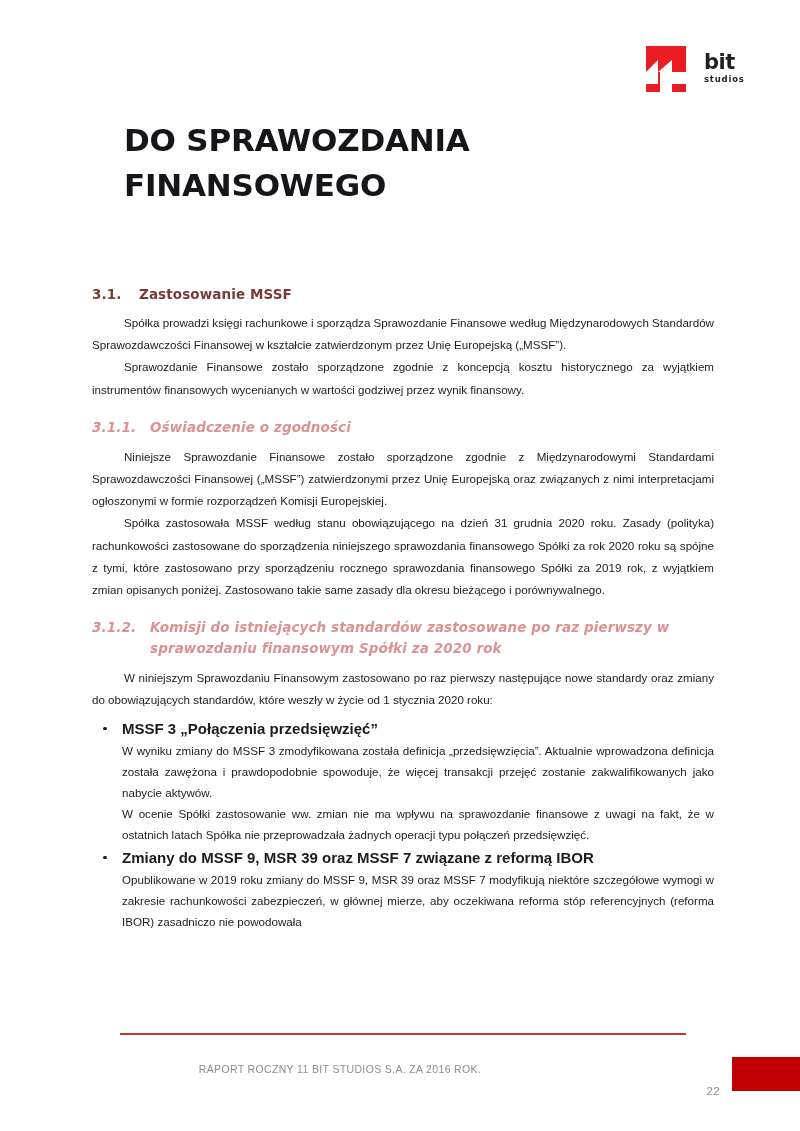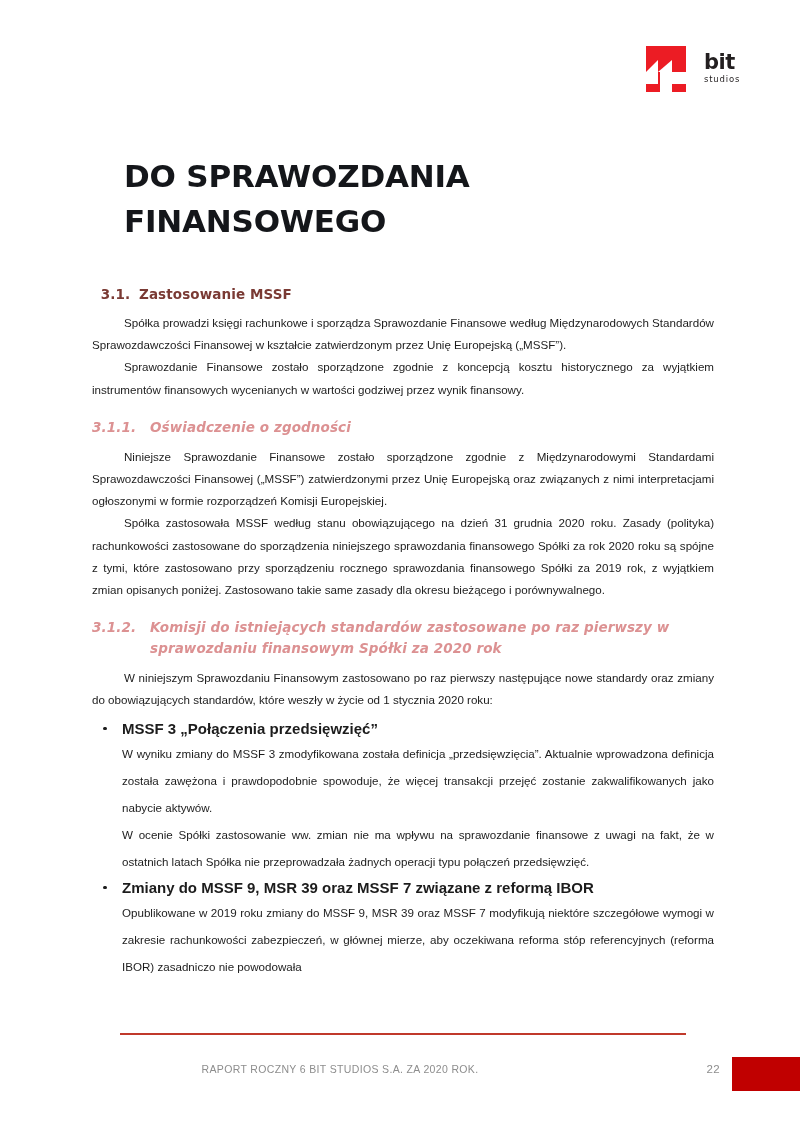--- a/index.html
+++ b/index.html
@@ -47,21 +47,21 @@
   .logo-bit {
     font-family: "DejaVu Sans", sans-serif;
     font-weight: bold;
     font-size: 21px;
     letter-spacing: -0.5px;
     color: #231f20;
     line-height: 21px;
   }
   .logo-studios {
     font-family: "DejaVu Sans", sans-serif;
-    font-weight: normal;
+    font-weight: bold;
     font-size: 8.5px;
     letter-spacing: 0.8px;
     color: #231f20;
     line-height: 10px;
     margin-top: 1px;
   }
 
   
   .doc-title {
     position: absolute;
@@ -69,40 +69,39 @@
     top: 118px;
     width: 520px;
     font-family: "DejaVu Sans", sans-serif;
     font-weight: bold;
     font-size: 31px;
     line-height: 45px;
     letter-spacing: -0.2px;
     color: #14161a;
   }
   .doc-title .tline-1 { display: block; }
-  .doc-title .tline-2 { display: block; padding-left: 32px; margin-top: 36px; }
+  .doc-title .tline-2 { display: block; padding-left: 32px; }
   .doc-title .tline-3 { display: block; padding-left: 32px; }
 
   
   .content {
     position: absolute;
     left: 92px;
     top: 286px;
     width: 622px;
   }
 
   h2.sec-l1 {
     margin: 0 0 10px 0;
     font-family: "DejaVu Sans", sans-serif;
     font-size: 13.5px;
     font-weight: bold;
     color: #7a3a34;
     letter-spacing: 0.1px;
     display: flex;
-    text-align: center;
   }
   h2.sec-l1 .num { width: 47px; flex: 0 0 47px; }
 
   h3.sec-l2 {
     margin: 16px 0 8px 0;
     font-family: "DejaVu Sans", sans-serif;
     font-size: 13.5px;
     font-weight: bold;
     color: #dc9192;
     letter-spacing: 0.1px;
@@ -146,21 +145,21 @@
   .li-title {
     font-size: 15px;
     line-height: 22.2px;
     font-weight: bold;
     color: #1c1c1c;
     display: block;
   }
   .li-para {
     margin: 0;
     font-size: 11.6px;
-    line-height: 27px;
+    line-height: 21px;
     text-align: justify;
     color: #1c1c1c;
   }
 
   
   .footer-rule {
     position: absolute;
     left: 120px;
     top: 1033px;
     width: 566px;
@@ -176,21 +175,21 @@
     padding-right: 120px;
     box-sizing: border-box;
     font-family: "Liberation Sans", sans-serif;
     font-size: 10.5px;
     letter-spacing: 0.35px;
     color: #8d8d8d;
   }
   .page-number {
     position: absolute;
     right: 80px;
-    top: 1063px;
+    top: 1085px;
     font-size: 11.5px;
     color: #8d8d8d;
     letter-spacing: 0.3px;
   }
   .footer-block {
     position: absolute;
     right: 0;
     top: 1057px;
     width: 68px;
     height: 34px;
@@ -259,17 +258,17 @@
       </li>
       <li>
         <span class="dot"></span>
         <span class="li-title">Zmiany do MSSF 9, MSR 39 oraz MSSF 7 związane z reformą IBOR</span>
         <p class="li-para">Opublikowane w 2019 roku zmiany do MSSF 9, MSR 39 oraz MSSF 7 modyfikują niektóre szczegółowe wymogi w zakresie rachunkowości zabezpieczeń, w głównej mierze, aby oczekiwana reforma stóp referencyjnych (reforma IBOR) zasadniczo nie powodowała</p>
       </li>
     </ul>
   </div>
 
   <div class="footer-rule"></div>
-  <div class="footer-text">RAPORT ROCZNY 6 BIT STUDIOS S.A. ZA 2020 ROK.</div>
+  <div class="footer-text">RAPORT ROCZNY 11 BIT STUDIOS S.A. ZA 2016 ROK.</div>
   <div class="page-number">22</div>
   <div class="footer-block"></div>
 
 </div>
 
 </body></html>

